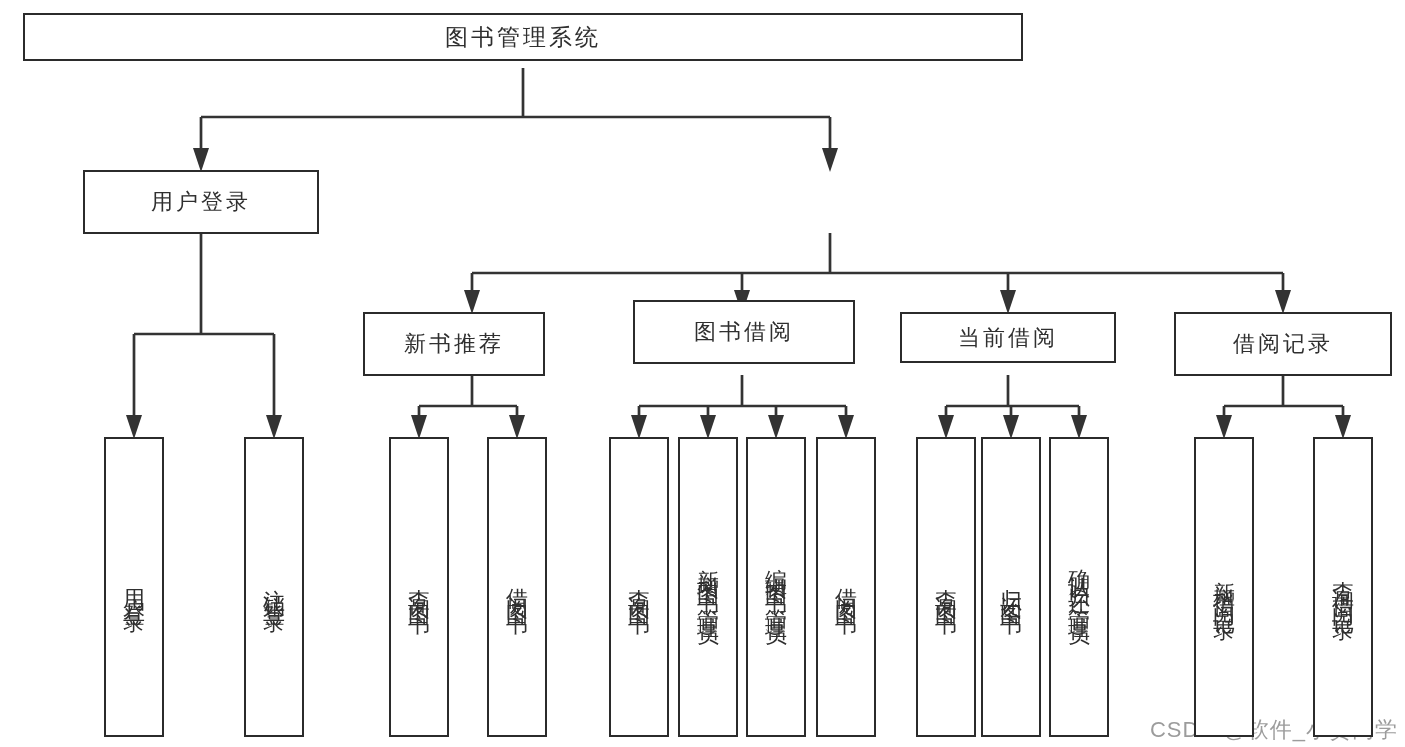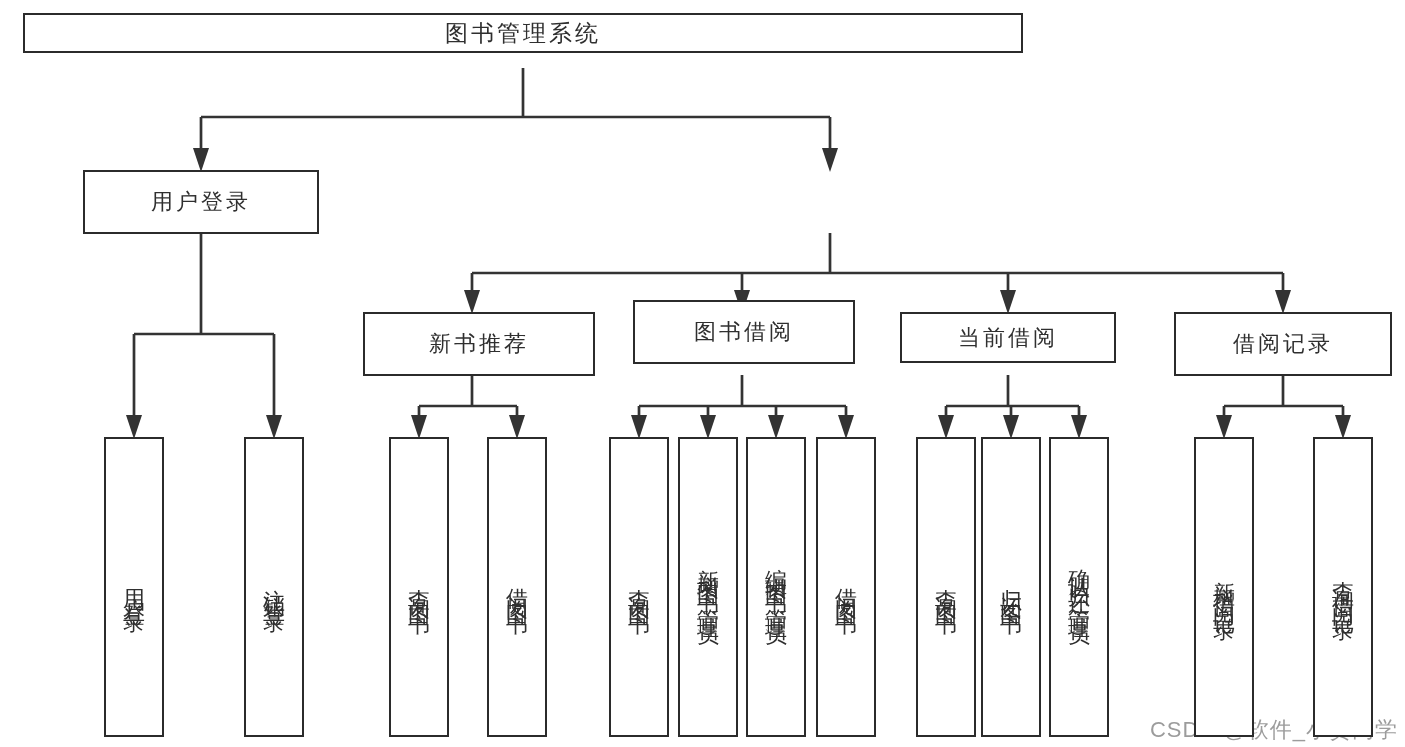--- a/index.html
+++ b/index.html
@@ -89,27 +89,27 @@
       <line x1="1079" y1="406" x2="1079" y2="421"></line>
       <polygon points="1071,415 1087,415 1079,439"></polygon>
       <path d="M1283 375 V406 M1224 406 H1343"></path>
       <line x1="1224" y1="406" x2="1224" y2="421"></line>
       <polygon points="1216,415 1232,415 1224,439"></polygon>
       <line x1="1343" y1="406" x2="1343" y2="421"></line>
       <polygon points="1335,415 1351,415 1343,439"></polygon>
     </svg>
 
   <div class="watermark">CSDN @软件_小贺同学</div>
-<div class="node root" style="left: 23px; top: 13px; width: 1000px; height: 40px;">
+<div class="node root" style="left: 23px; top: 13px; width: 1000px; height: 48px;">
       <span class="lbl">图书管理系统</span>
     </div>
     <div class="node" style="left: 83px; top: 170px; width: 236px; height: 64px;">
       <span class="lbl">用户登录</span>
     </div>
-    <div class="node" style="left: 363px; top: 312px; width: 232px; height: 64px;">
+    <div class="node" style="left: 363px; top: 312px; width: 182px; height: 64px;">
       <span class="lbl">新书推荐</span>
     </div>
     <div class="node" style="left: 633px; top: 300px; width: 222px; height: 64px;">
       <span class="lbl">图书借阅</span>
     </div>
     <div class="node" style="left: 900px; top: 312px; width: 216px; height: 51px;">
       <span class="lbl">当前借阅</span>
     </div>
     <div class="node" style="left: 1174px; top: 312px; width: 218px; height: 64px;">
       <span class="lbl">借阅记录</span>

